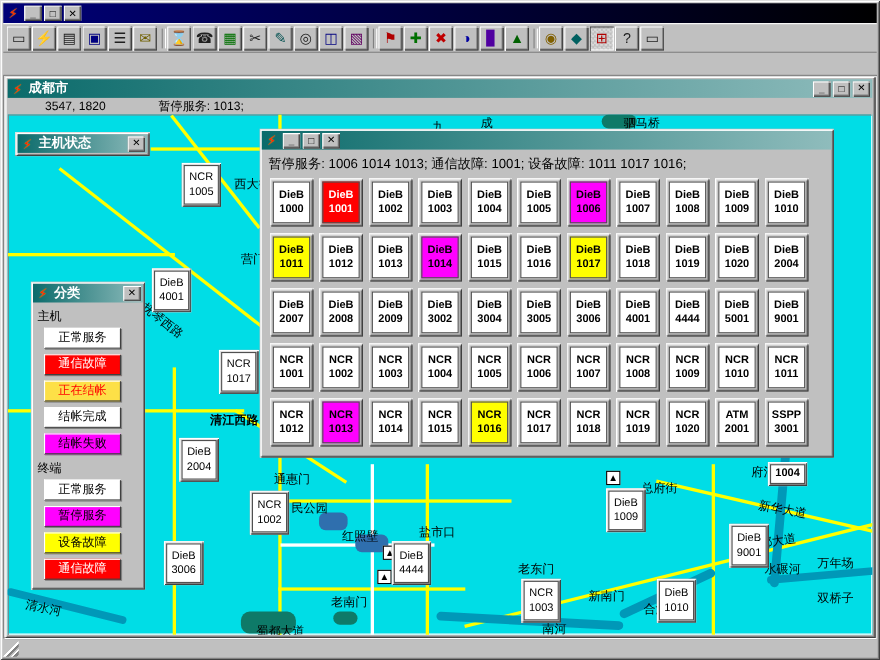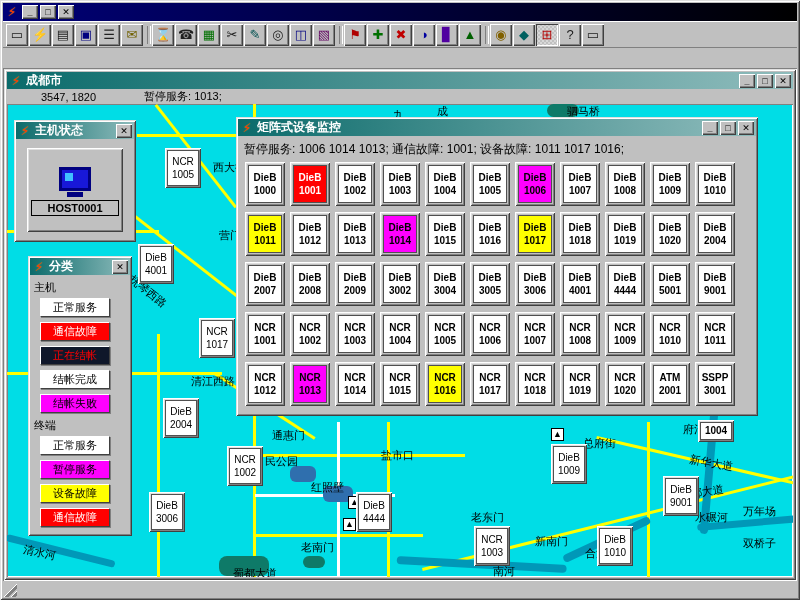--- a/index.html
+++ b/index.html
@@ -182,25 +182,25 @@
           <div class="pond" style="left:316px;top:382px;width:30px;height:16px"></div>
         </div>
 
         <div>
             <span class="map-label" style="left: 386px; top: 4px;">九</span>
             <span class="map-label" style="left: 430px; top: 0px;">成</span>
             <span class="map-label" style="left: 560px; top: 0px;">驷马桥</span>
             <span class="map-label" style="left: 206px; top: 56px;">西大街</span>
             <span class="map-label" style="left: 212px; top: 124px;">营门口</span>
             <span class="map-label" style="left: 128px; top: 168px; transform: rotate(38deg);">抚琴西路</span>
-            <span class="map-label" style="left: 184px; top: 270px;">清江西路</span>
-            <span class="map-label" style="left: 242px; top: 324px; margin-left: 23px;">通惠门</span>
+            <span class="map-label" style="left: 184px; top: 270px; font-weight: bold;">清江西路</span>
+            <span class="map-label" style="left: 242px; top: 324px;">通惠门</span>
             <span class="map-label" style="left: 258px; top: 350px;">民公园</span>
             <span class="map-label" style="left: 304px; top: 376px;">红照壁</span>
-            <span class="map-label" style="left: 374px; top: 344px;">盐市口</span>
+            <span class="map-label" style="left: 374px; top: 372px;">盐市口</span>
             <span class="map-label" style="left: 576px; top: 332px;">总府街</span>
             <span class="map-label" style="left: 676px; top: 318px;">府河</span>
             <span class="map-label" style="left: 684px; top: 348px; transform: rotate(10deg);">新华大道</span>
             <span class="map-label" style="left: 672px; top: 384px; transform: rotate(-8deg);">蜀都大道</span>
             <span class="map-label" style="left: 688px; top: 406px;">水碾河</span>
             <span class="map-label" style="left: 736px; top: 400px;">万年场</span>
             <span class="map-label" style="left: 736px; top: 432px;">双桥子</span>
             <span class="map-label" style="left: 464px; top: 406px;">老东门</span>
             <span class="map-label" style="left: 528px; top: 430px;">新南门</span>
             <span class="map-label" style="left: 578px; top: 442px;">合江亭</span>
@@ -289,62 +289,52 @@
           </div>
 
         <div class="float-win" style="left:7px;top:16px;width:122px">
           <div class="titlebar teal-title">
             <span class="t-icon">⚡</span>
             <span class="t-text">主机状态</span>
             <span class="t-btns">
                 <span class="tbn">✕</span>
               </span>
           </div>
-          <div class="win-body">
-            <button class="host-btn">
-              <span class="host-icon" style="display:block">
-                <span class="screen" style="display:block"></span>
-                <span class="base" style="display:block"></span>
-              </span>
-              <span class="host-label" style="display:block">HOST0001</span>
-            </button>
-          </div>
         </div>
 
         <div class="float-win" style="left:21px;top:152px;width:104px">
           <div class="titlebar teal-title">
             <span class="t-icon">⚡</span>
             <span class="t-text">分类</span>
             <span class="t-btns">
                 <span class="tbn">✕</span>
               </span>
           </div>
           <div class="win-body" style="padding:2px">
             <div class="legend-sec">主机</div>
             <div>
                 <div class="legend-item" style="background: rgb(255, 255, 255); color: rgb(0, 0, 0);">正常服务</div>
                 <div class="legend-item" style="background: rgb(255, 0, 0); color: rgb(255, 255, 255);">通信故障</div>
-                <div class="legend-item" style="background: #0f172a; color: rgb(255, 0, 0);">正在结帐</div>
+                <div class="legend-item" style="background: #fde047; color: rgb(255, 0, 0);">正在结帐</div>
                 <div class="legend-item" style="background: rgb(255, 255, 255); color: rgb(0, 0, 0);">结帐完成</div>
                 <div class="legend-item" style="background: rgb(255, 0, 255); color: rgb(0, 0, 0);">结帐失败</div>
               </div>
             <div class="legend-sec">终端</div>
             <div>
                 <div class="legend-item" style="background: rgb(255, 255, 255); color: rgb(0, 0, 0);">正常服务</div>
                 <div class="legend-item" style="background: rgb(255, 0, 255); color: rgb(0, 0, 0);">暂停服务</div>
                 <div class="legend-item" style="background: rgb(255, 255, 0); color: rgb(0, 0, 0);">设备故障</div>
                 <div class="legend-item" style="background: rgb(255, 0, 0); color: rgb(255, 255, 255);">通信故障</div>
               </div>
           </div>
         </div>
 
         <div class="float-win" style="left:229px;top:13px;width:522px">
           <div class="titlebar teal-title">
             <span class="t-icon">⚡</span>
-            <span class="t-text">矩阵式设备监控</span>
             <span class="t-btns">
               <span class="tbn">_</span>
               <span class="tbn">□</span>
               <span class="tbn">✕</span>
             </span>
           </div>
           <div class="win-body" style="padding:2px">
             <div class="matrix-summary">暂停服务: 1006 1014 1013; 通信故障: 1001; 设备故障: 1011 1017 1016;</div>
             <div>
                 <div class="mrow">

